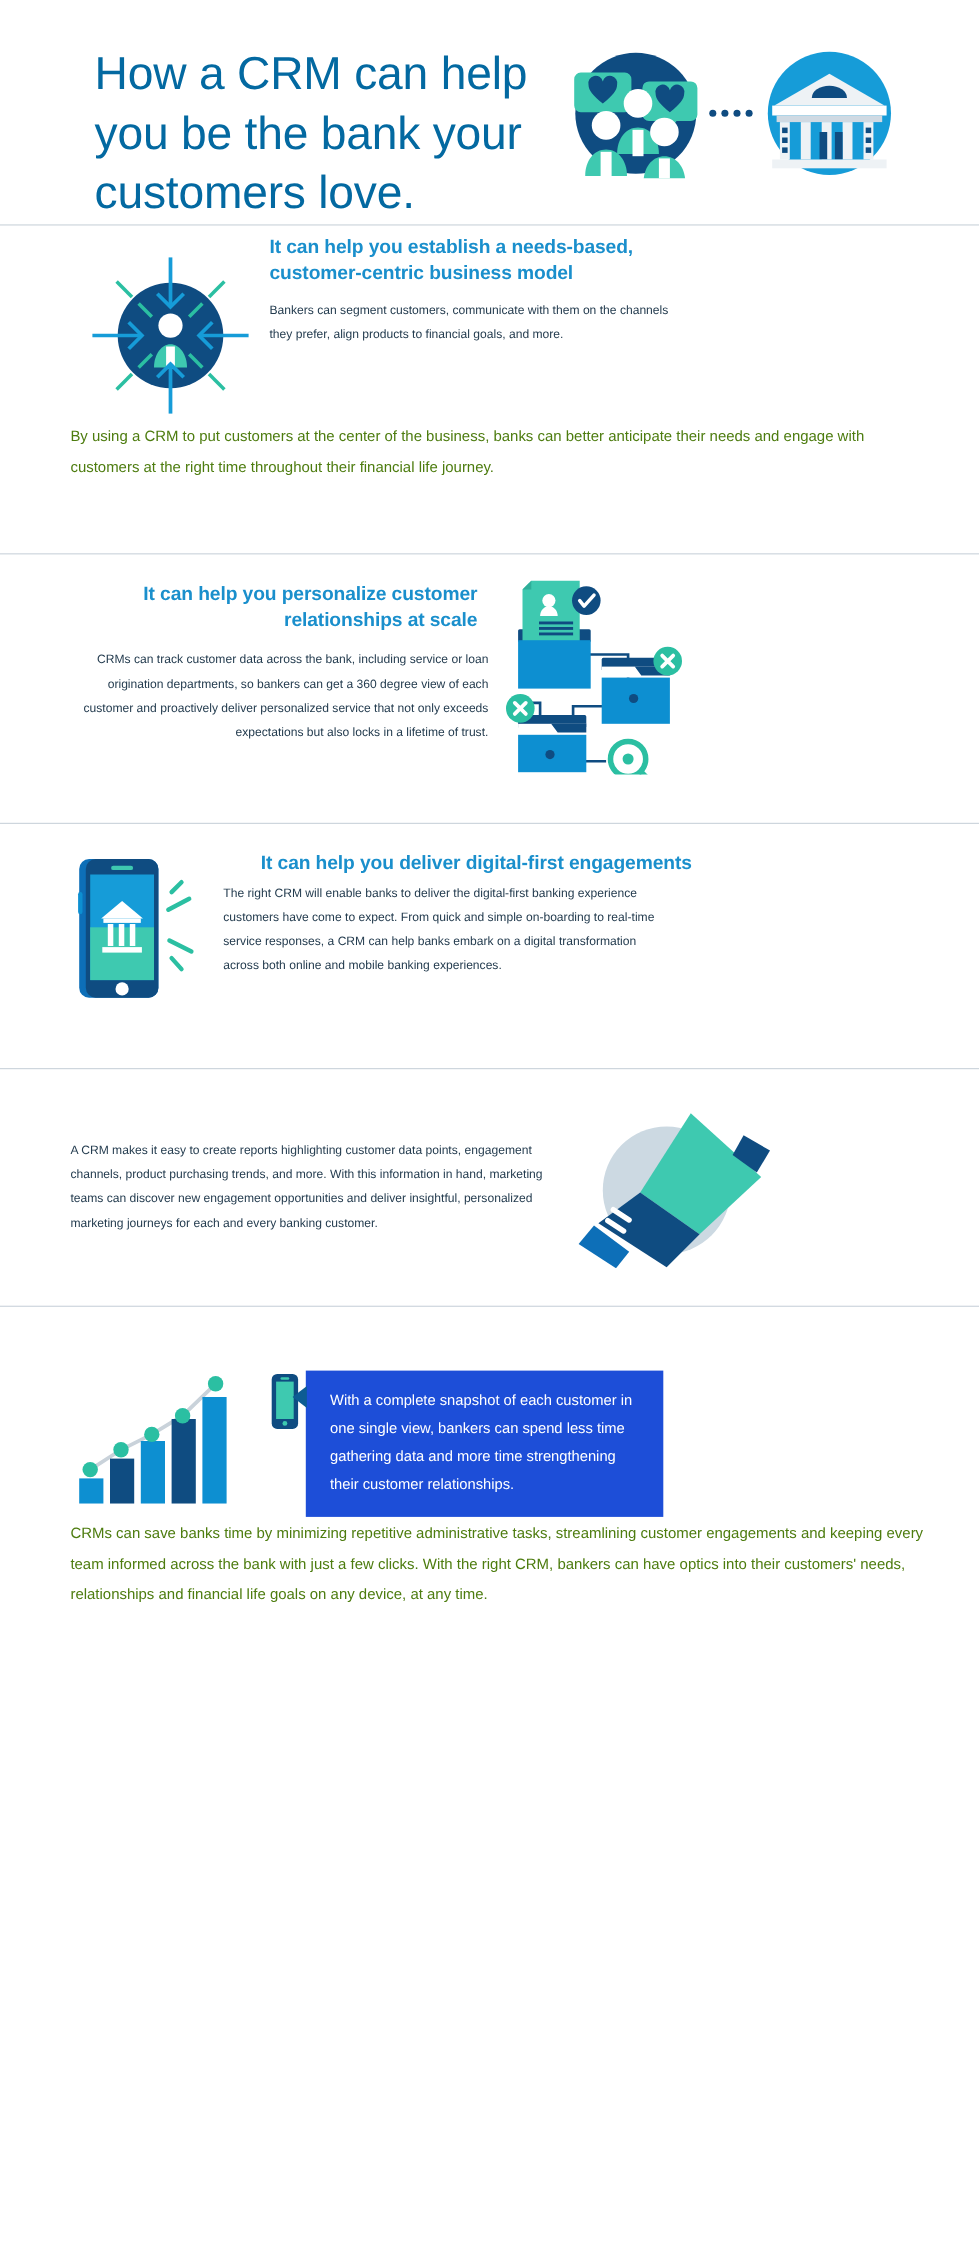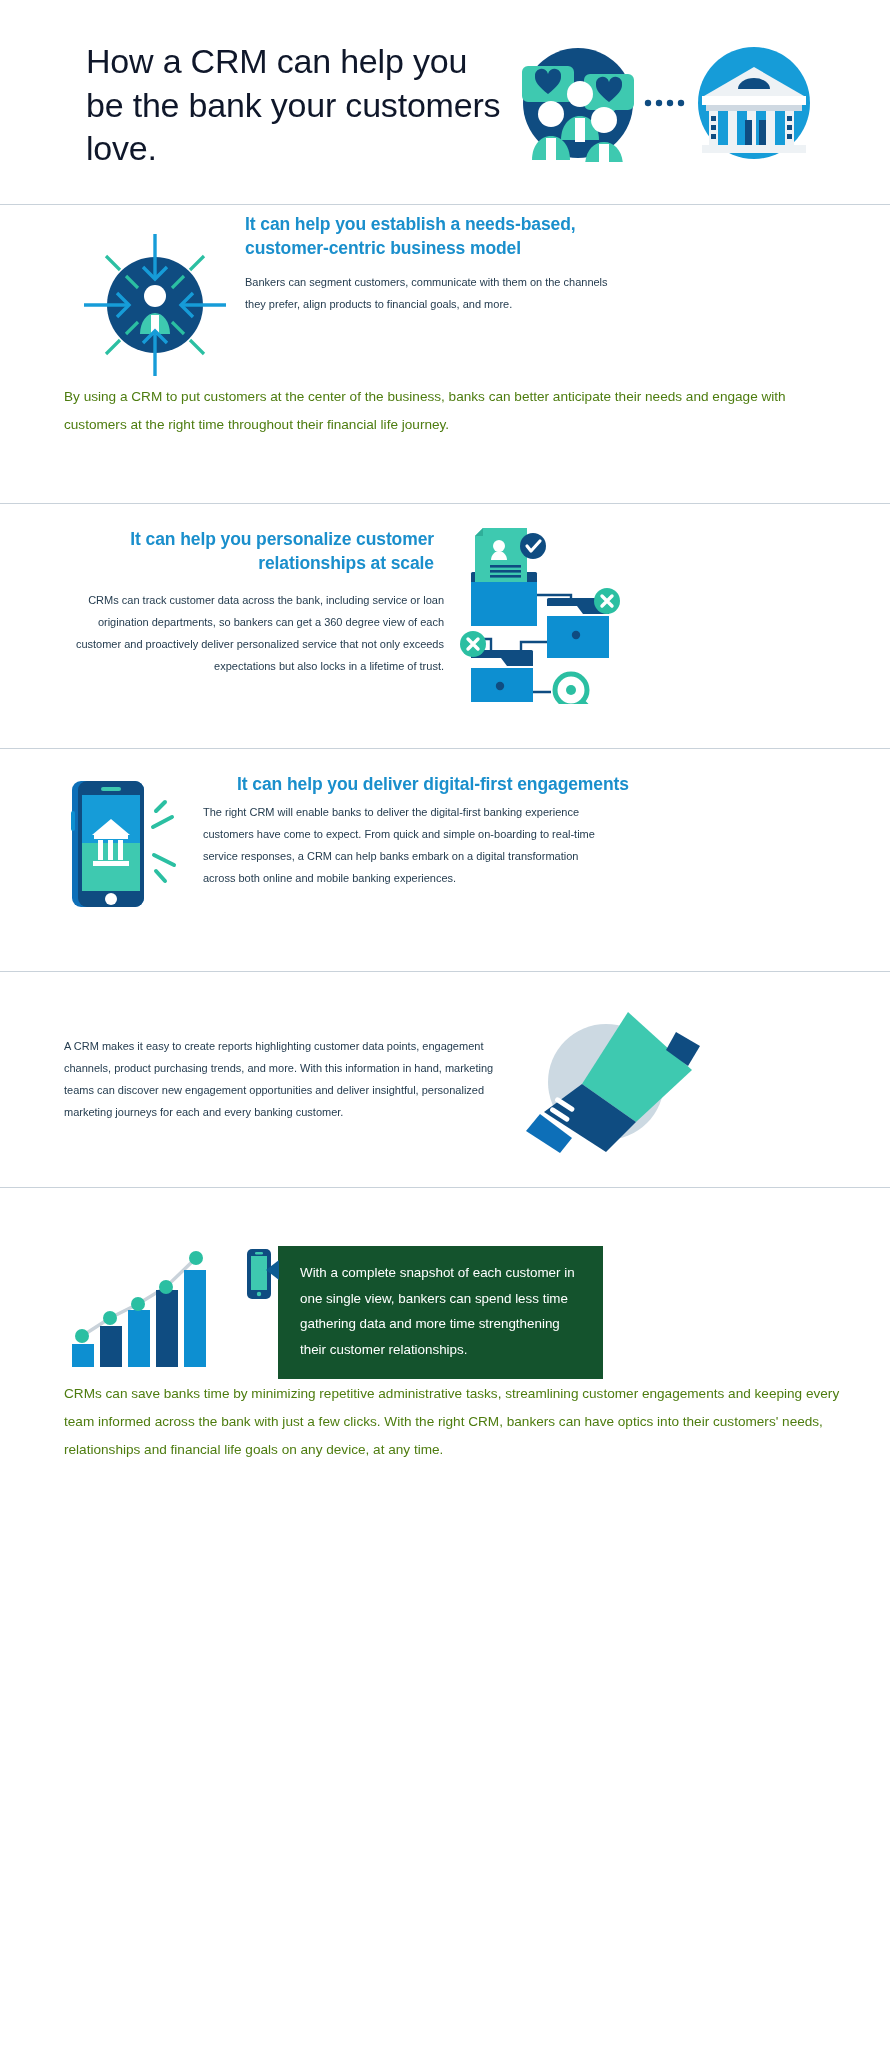--- a/index.html
+++ b/index.html
@@ -23,24 +23,24 @@
   .hero {
     position: relative;
     height: 204px;
     padding: 0;
   }
   .hero-title {
     position: absolute;
     left: 86px;
     top: 40px;
     width: 420px;
-    font-size: 34px;
+    font-size: 42px;
     line-height: 1.28;
     font-weight: 300;
-    color: #0f172a;
+    color: #0369a1;
     letter-spacing: -0.2px;
   }
   .hero-art {
     position: absolute;
     left: 516px;
     top: 44px;
     width: 320px;
     height: 118px;
   }
 
@@ -97,21 +97,21 @@
 
   
   .s5 { height: 315px; }
   .s5-art  { position: absolute; left: 66px; top: 44px; width: 150px; height: 135px; }
   .s5-head { position: absolute; left: 243px; top: 22px; width: 420px; }
   .s5-phone{ position: absolute; left: 243px; top: 60px; width: 32px; height: 52px; }
   .callout {
     position: absolute;
     left: 278px; top: 58px;
     width: 325px;
-    background: #14532d;
+    background: #1d4ed8;
     color: #ffffff;
     padding: 14px 18px 16px 22px;
   }
   .callout p { font-size: 13.4px; line-height: 1.92; color:#ffffff; }
   .callout:before {
     content: "";
     position: absolute;
     left: -12px; top: 14px;
     border-top: 10px solid transparent;
     border-bottom: 10px solid transparent;

